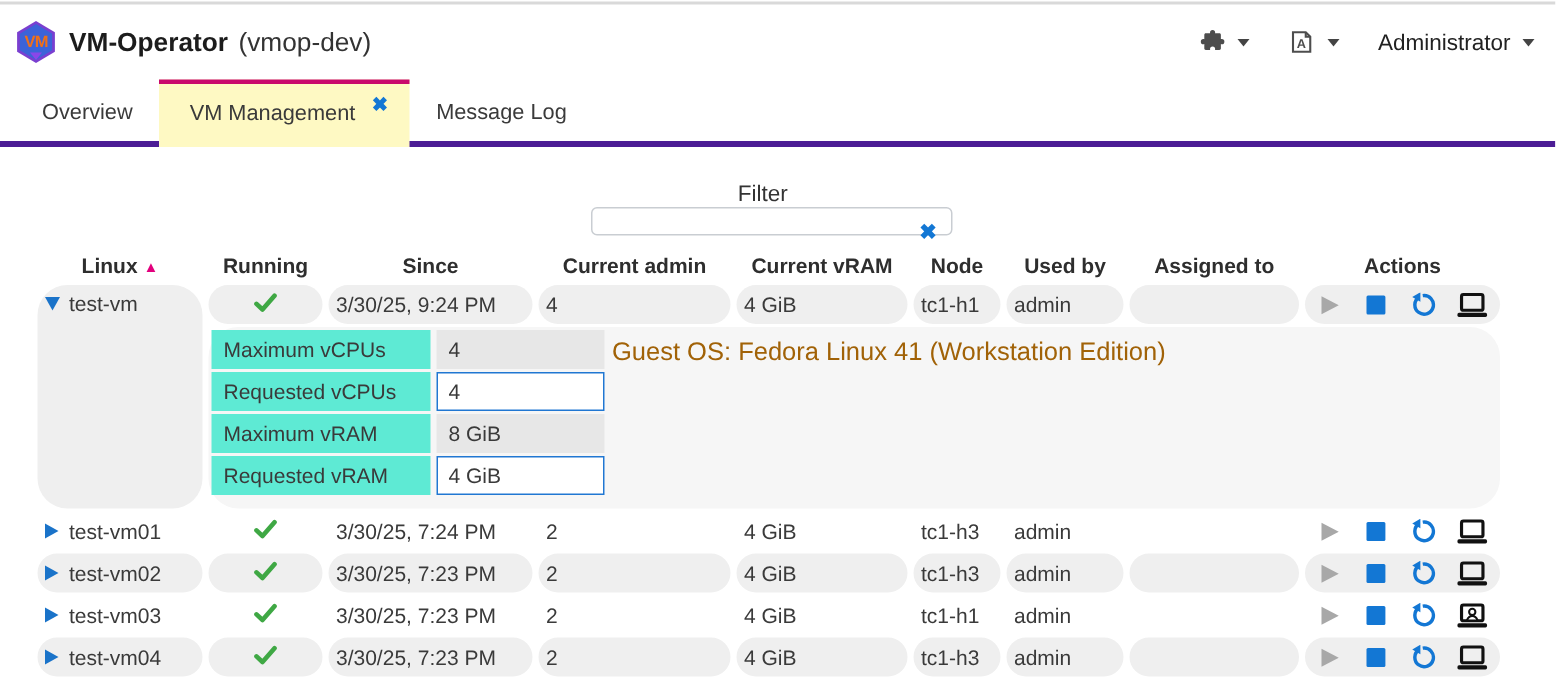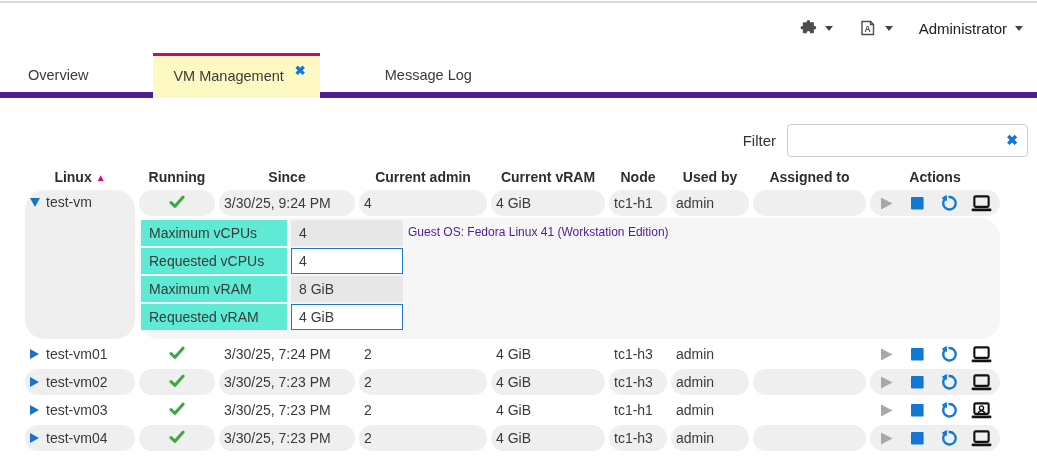--- a/index.html
+++ b/index.html
@@ -29,31 +29,31 @@
   .app-title { font-size: 17.5px; font-weight: bold; color: #1c1c1c; }
   .app-instance { font-size: 17.5px; color: #333; margin-left: 7px; font-weight: normal; }
   .header-right { margin-left: auto; display: flex; align-items: center; gap: 26px; }
   .dropdown { display: flex; align-items: center; gap: 8px; cursor: pointer; }
   .caret-down { width: 0; height: 0; border-left: 4.5px solid transparent;
     border-right: 4.5px solid transparent; border-top: 5px solid #444; }
   .user-label { font-size: 15px; color: #222; }
   .hdr-icon { display: inline-flex; }
 
   
-  .tabs { display: flex; padding-left: 10px; border-bottom: 6px solid #4c1d95; height: 45px; gap: 47px; }
+  .tabs { display: flex; padding-left: 10px; border-bottom: 4px solid #4c1d95; height: 45px; }
   .tab { height: 45px; line-height: 44px; padding: 0 18px; font-size: 14.5px; color: #3a3a3a;
          cursor: pointer; white-space: nowrap; }
   .tab.active { border-top: 3px solid #c9096c; line-height: 40px; background: #fef9c3;
                 margin-bottom: -1px; padding: 0 14px 0 20px; }
   .tab-close { color: #1377d4; font-weight: bold; font-size: 13px; margin-left: 11px;
                position: relative; top: -6px; cursor: pointer; }
 
   
   .filter-row { display: flex; justify-content: flex-end; align-items: center;
-                margin: 26px 9px 7px 0; height: 33px; }
+                margin: 26px 9px 7px 0; height: 33px; flex-direction: column; }
   .filter-label { font-size: 15px; color: #333; margin-right: 11px; }
   .filter-box { position: relative; width: 241px; height: 33px; }
   .filter-input { width: 100%; height: 100%; border: 1px solid #c9cdd2; border-radius: 4px;
                   font: 14px "Liberation Sans", sans-serif; padding: 0 28px 0 10px; outline: none; }
   .filter-clear { position: absolute; right: 10px; top: 7px; color: #1377d4; font-weight: bold;
                   font-size: 14px; cursor: pointer; line-height: 1.3; }
 
   
   table.vm-table { border-collapse: separate; border-spacing: 4px 2px; margin-left: 21px;
                    table-layout: fixed; }
@@ -78,28 +78,39 @@
   
   td.detail-cell { background: #f6f6f6; vertical-align: top; padding: 2px 0 0 2px; height: 121px; }
   .detail-panel { position: relative; height: 100%; }
   .dfield { display: flex; margin-bottom: 2px; }
   .dlabel { width: 146px; height: 26px; line-height: 26px; background: #5eead4;
             padding-left: 8px; margin-right: 4px; font-size: 14px; color: #3a3a3a; }
   .dval-ro { width: 112px; height: 26px; line-height: 26px; background: #e7e7e7;
              padding-left: 8px; font-size: 14px; color: #3a3a3a; }
   .dval-input { width: 112px; height: 26px; border: 1px solid #2077d2; background: #fff;
                 font: 14px "Liberation Sans", sans-serif; color: #3a3a3a; padding-left: 7px; }
-  .guest-os { position: absolute; left: 267px; top: 5px; font-size: 12px; color: #4c1d95; }
+  .guest-os { position: absolute; left: 267px; top: 5px; font-size: 17px; color: #a16207; }
 </style>
 </head>
 <body>
 
 <div class="page">
 
   <div class="app-header">
+    <div class="brand">
+      <div class="logo-wrap">
+        <div class="logo-outer"></div>
+        <div class="logo-inner">
+            <span>VM</span>
+          </div>
+        <div class="logo-caret"></div>
+      </div>
+      <span class="app-title">VM-Operator</span>
+      <span class="app-instance">(vmop-dev)</span>
+    </div>
     <div class="header-right">
       <div class="dropdown">
         <span class="hdr-icon">
           <svg width="17" height="17" viewBox="0 0 16 16">
             <path fill="#4d4d4d" d="M6.3 1.6a1.6 1.6 0 0 1 3.2 0c0 .2 0 .4-.1.5h2.8c.5 0 .9.4.9.9v2.8c.2-.1.4-.1.6-.1a1.6 1.6 0 0 1 0 3.2c-.2 0-.4 0-.6-.1v2.8c0 .5-.4.9-.9.9H9.4c.1-.2.1-.4.1-.6a1.6 1.6 0 0 0-3.2 0c0 .2 0 .4.1.6H3.6c-.5 0-.9-.4-.9-.9V8.8c-.2.1-.4.1-.6.1a1.6 1.6 0 0 1 0-3.2c.2 0 .4 0 .6.1V3c0-.5.4-.9.9-.9h2.8c-.1-.1-.1-.3-.1-.5z"></path>
           </svg>
         </span>
         <span class="caret-down"></span>
       </div>
       <div class="dropdown">

